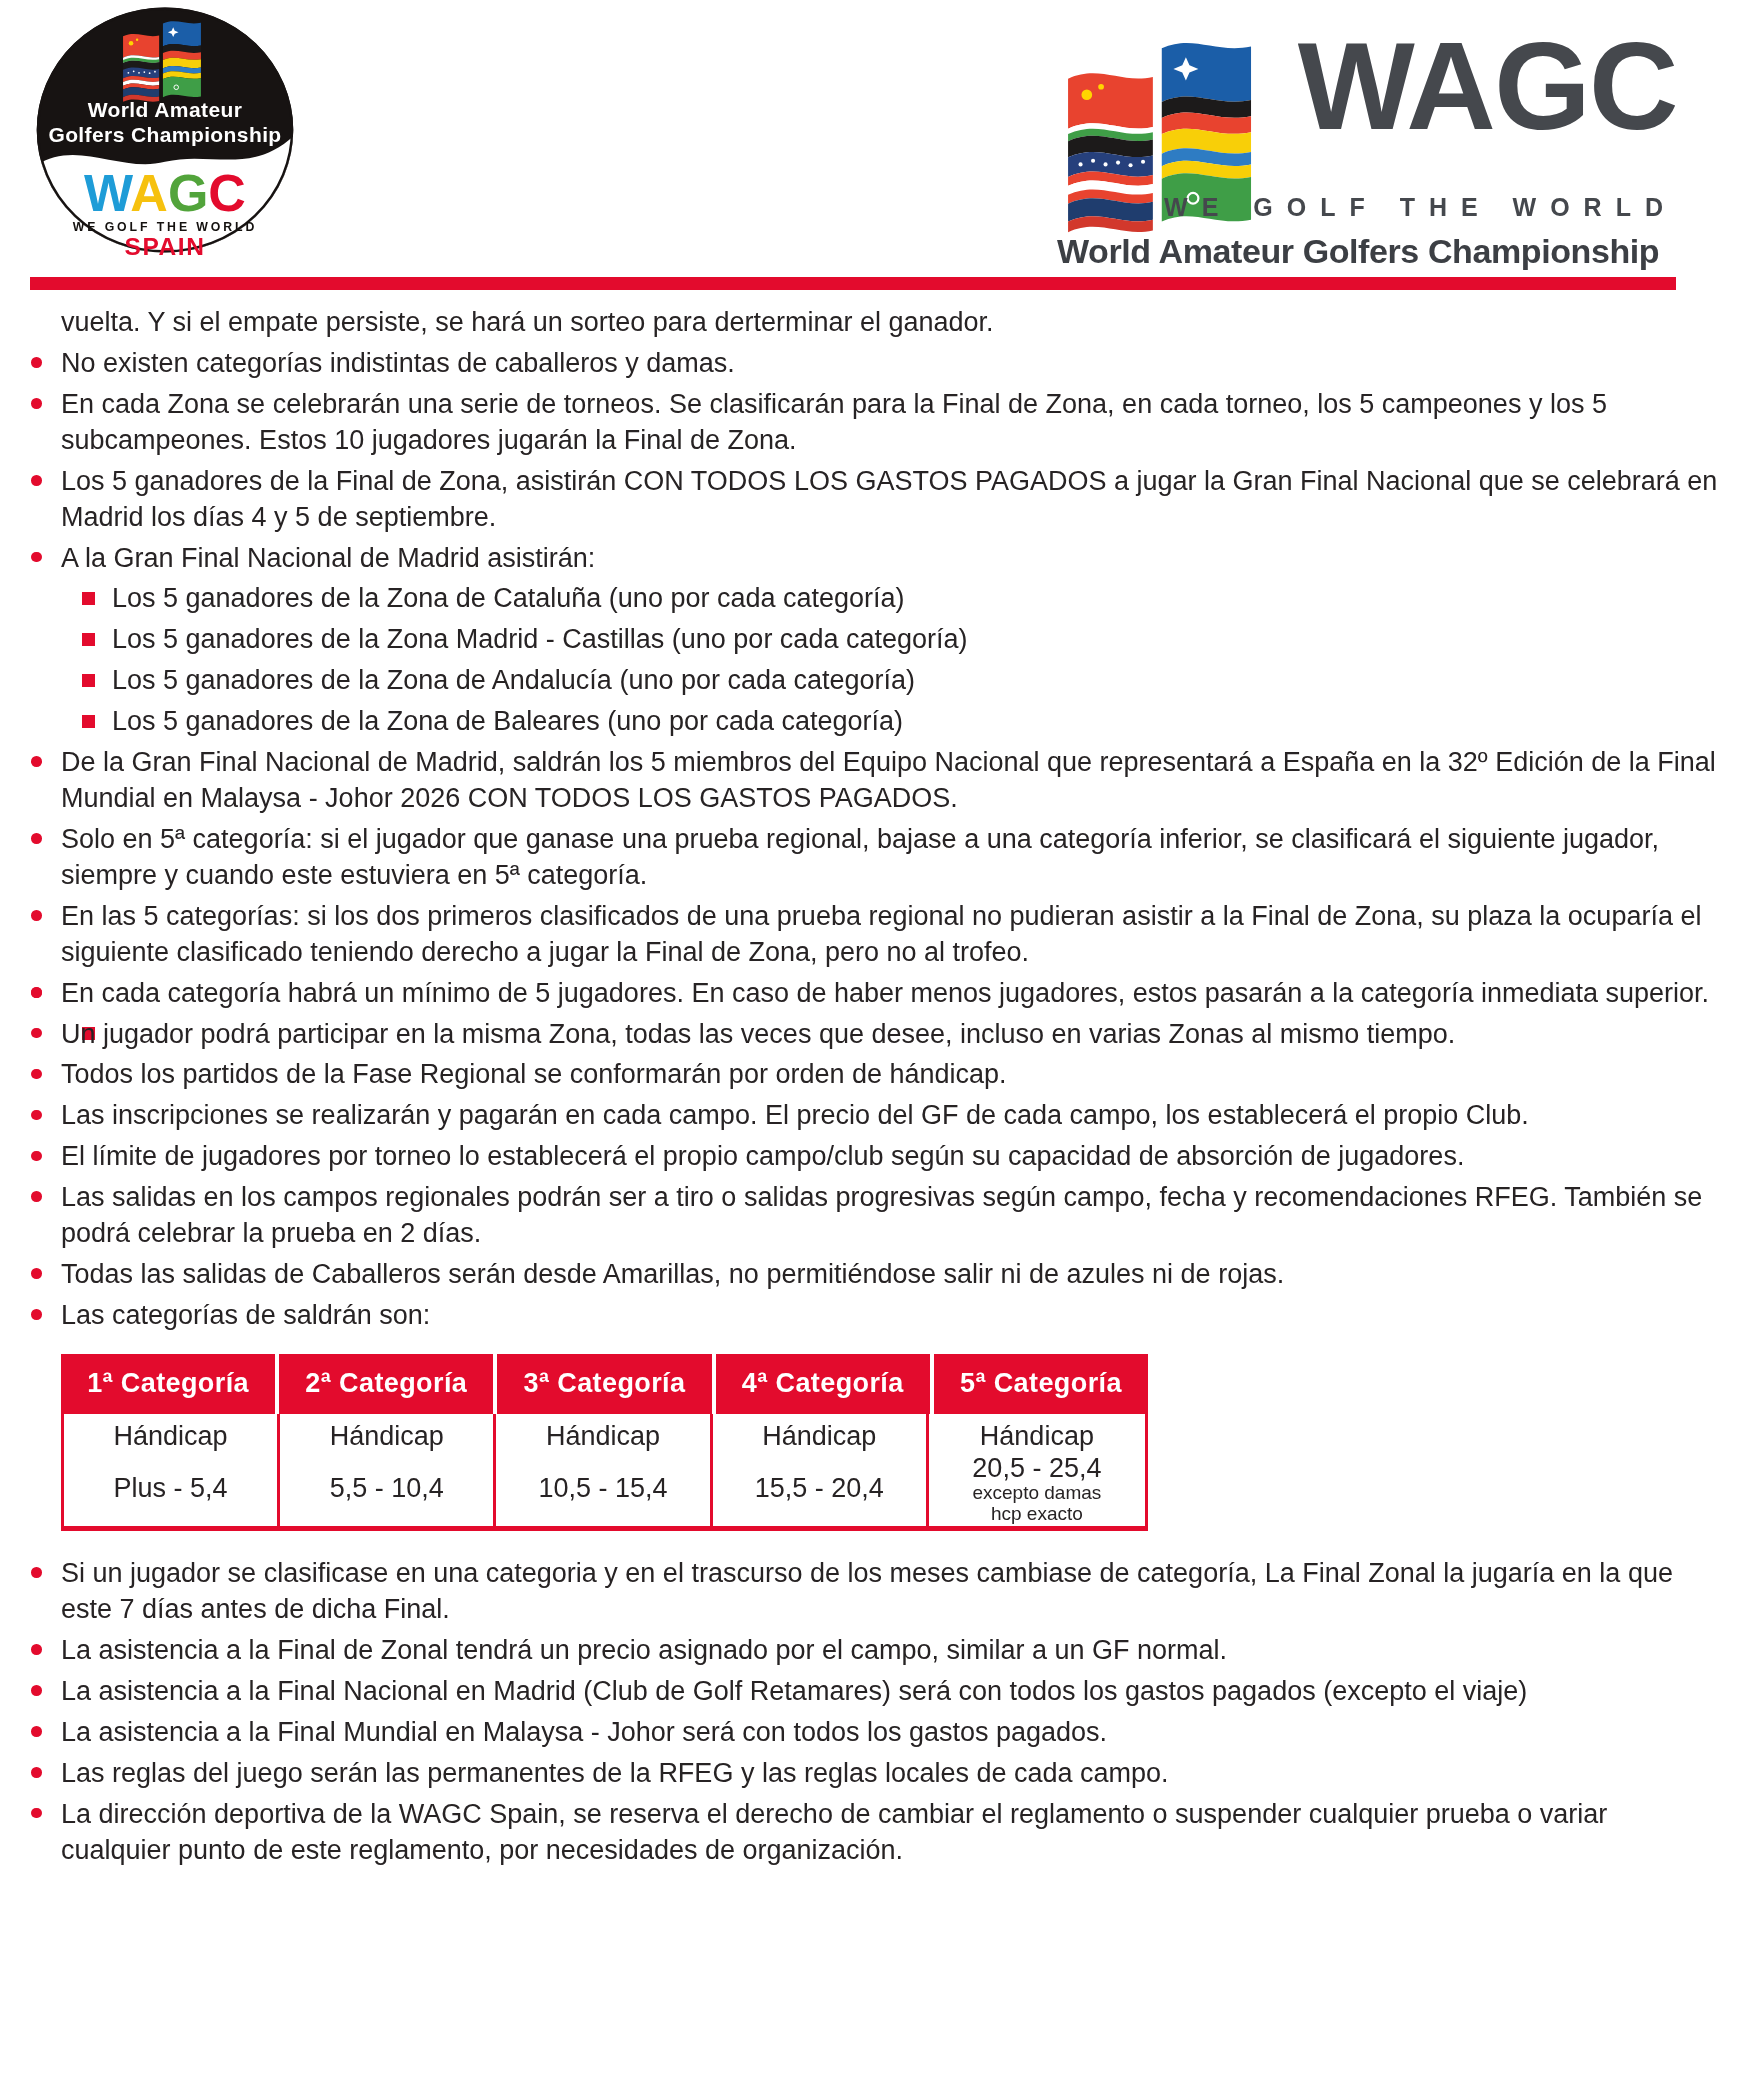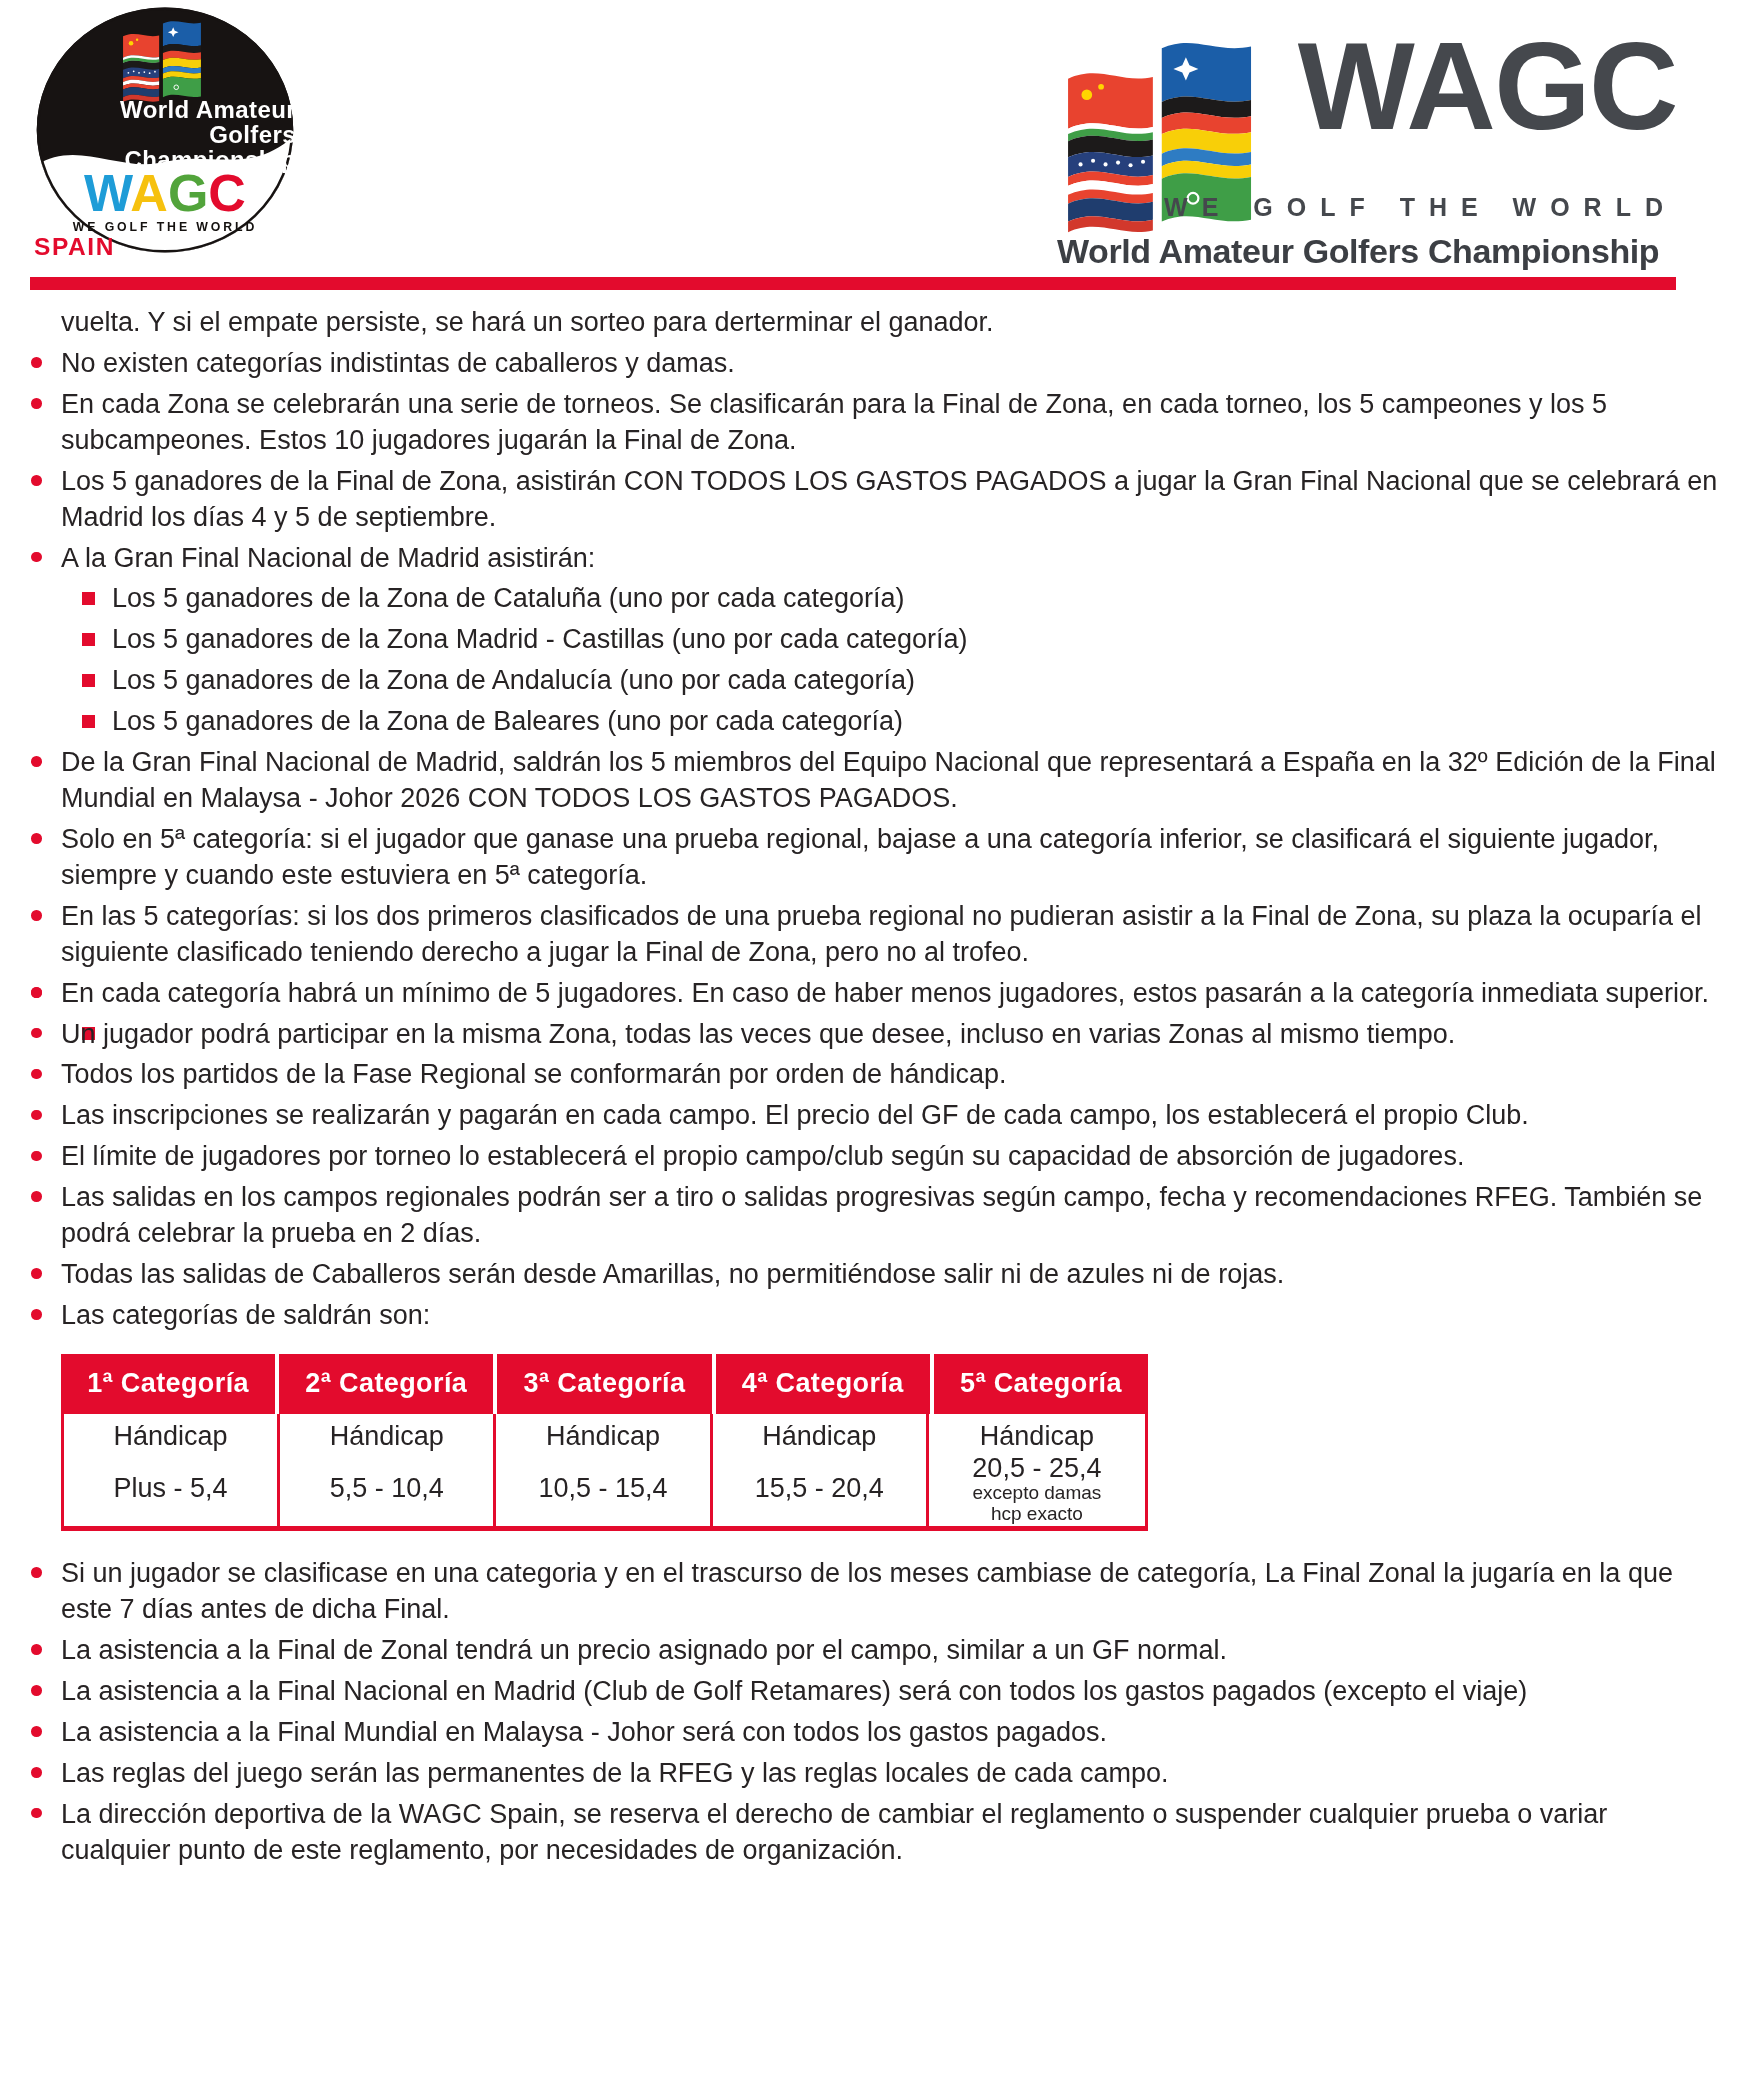--- a/index.html
+++ b/index.html
@@ -3,27 +3,27 @@
 <meta charset="utf-8">
 <style>
   :root{ --accent:#e30b2d; --ink:#272324; --gray:#45484d; }
   html,body{margin:0;padding:0;background:#ffffff;}
   .page{position:relative;width:1751px;height:2095px;background:#fff;overflow:hidden;
         font-family:"Liberation Sans", sans-serif;color:var(--ink);}
 
   
   .badge{position:absolute;left:34px;top:4.9px;width:262px;height:250px;}
   .badge svg{position:absolute;left:0;top:0;}
-  .badge-title{position:absolute;left:0;top:92px;width:262px;text-align:right;color:#fff;
-               font-weight:bold;font-size:24px;line-height:25px;letter-spacing:0.4px;}
+  .badge-title{position:absolute;left:0;top:92px;width:262px;text-align:center;color:#fff;
+               font-weight:bold;font-size:21px;line-height:25px;letter-spacing:0.4px;}
   .badge-wagc{position:absolute;left:0;top:162px;width:262px;text-align:center;
               font-size:52px;line-height:52px;font-weight:800;letter-spacing:0px;}
   .badge-tagline{position:absolute;left:0;top:215px;width:262px;text-align:center;color:#14110f;
                  font-size:12.3px;font-weight:bold;letter-spacing:2.9px;}
-  .badge-country{position:absolute;left:0;top:228px;width:262px;text-align:left;color:var(--accent);
+  .badge-country{position:absolute;left:0;top:228px;width:262px;text-align:center;color:var(--accent);
                  font-size:24.5px;font-weight:800;letter-spacing:1.6px;}
 
   .logo-right{position:absolute;left:1057px;top:36px;width:620px;height:233px;}
   .logo-flags{position:absolute;left:0;top:6.5px;}
   .logo-wordmark{position:absolute;right:0;top:-14.7px;font-size:124px;line-height:131px;font-weight:800;
                  color:var(--gray);letter-spacing:-1.6px;}
   .logo-tagline{position:absolute;right:0;top:157px;font-size:25px;font-weight:bold;color:var(--gray);
                 letter-spacing:14px;white-space:nowrap;}
   .logo-subtitle{position:absolute;left:0;top:196px;width:622px;font-size:34px;font-weight:bold;
                  color:#3c3f44;white-space:nowrap;letter-spacing:-0.4px;}

